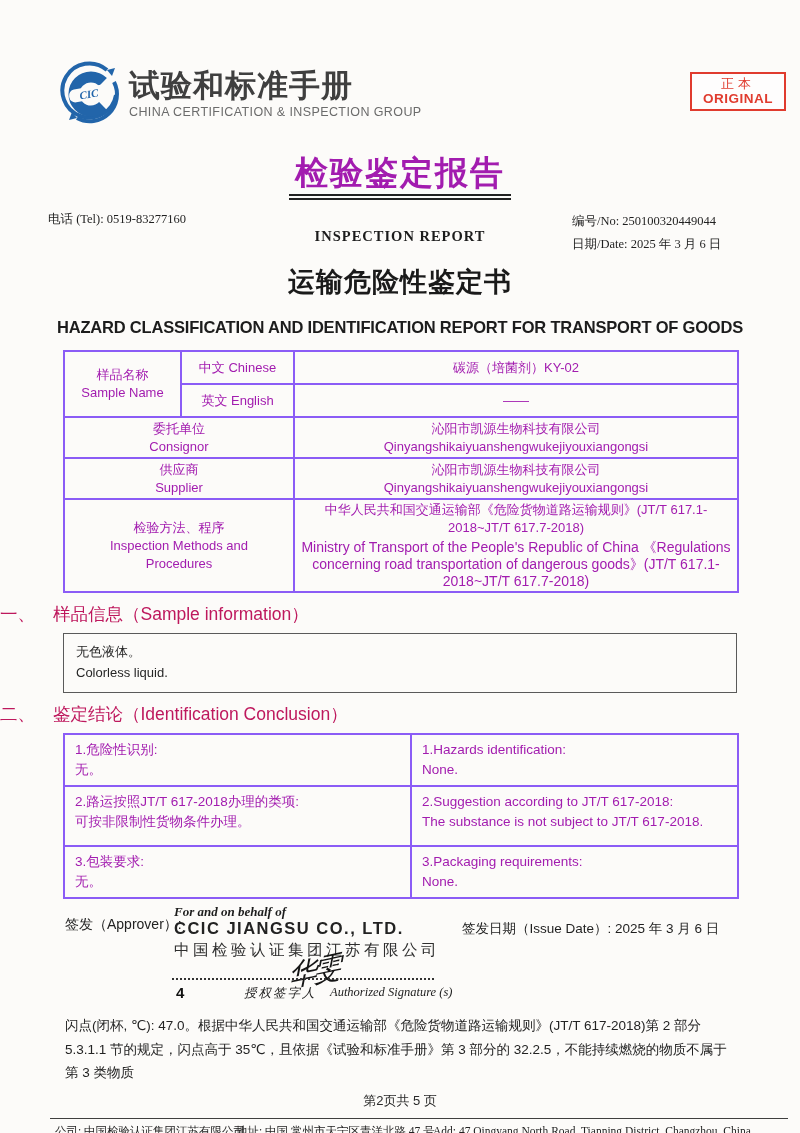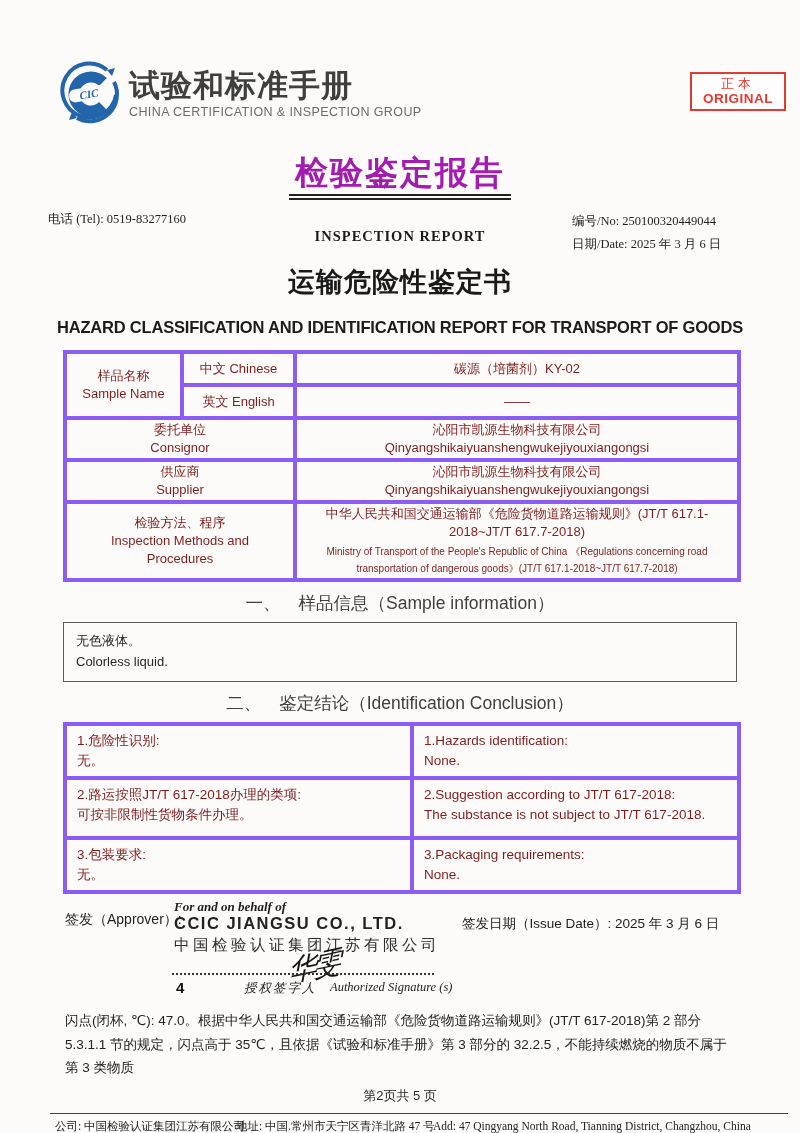--- a/index.html
+++ b/index.html
@@ -28,26 +28,26 @@
   .info-right{position:absolute;left:572px;top:8px;line-height:23px;font-family:"Liberation Serif",serif;color:#1f1f1f;}
 
   
   .subtitle-cn{margin-top:15px;text-align:center;font-family:"Liberation Serif","DejaVu Serif",serif;
                font-weight:bold;font-size:27px;line-height:30px;color:#1a1a1a;letter-spacing:1px;}
   .subtitle-en{margin-top:21px;text-align:center;font-weight:bold;font-size:16.5px;line-height:18px;
                white-space:nowrap;color:#1c1c1c;letter-spacing:-0.2px;}
 
   
   table{border-collapse:collapse;table-layout:fixed;}
-  td{border:4px solid #8b5cf6;font-size:13px;color:#7f1d1d;vertical-align:middle;}
+  td{border:2px solid #8b5cf6;font-size:13px;color:#a21caf;vertical-align:middle;}
   .tbl1{width:674px;margin:14px 0 0 63px;}
   .tbl1 td{text-align:center;padding:1px 6px;line-height:18px;}
   .tbl1 .h33{height:33px;} .tbl1 .h41{height:41px;} .tbl1 .h78{height:78px;}
-  .methods-en{font-size:10px;line-height:17px;margin-top:2px;}
-  .sec-head{margin-top:10px;text-align:center;font-size:17.5px;line-height:22px;color:#404040;font-weight:500;}
+  .methods-en{font-size:14px;line-height:17px;margin-top:2px;}
+  .sec-head{margin-top:10px;text-align:left;font-size:17.5px;line-height:22px;color:#be185d;font-weight:500;}
   .sec-head .num{margin-right:18px;}
   .sample-box{margin:8px 0 0 63px;width:648px;border:1px solid #5a5a5a;padding:7px 12px 9px;
               font-size:13px;line-height:21px;color:#262626;}
   .tbl2{width:674px;margin:8px 0 0 63px;padding-left:17px;}
   .tbl2 td{text-align:left;vertical-align:top;padding:5px 10px;line-height:20px;font-size:13.5px;}
   .tbl2 .r1{height:52px;} .tbl2 .r2{height:60px;} .tbl2 .r3{height:46px;}
 
   
   .sig{position:relative;height:100px;margin-top:5px;}
   .sig-approver{position:absolute;left:65px;top:12px;font-size:14px;color:#222;}

